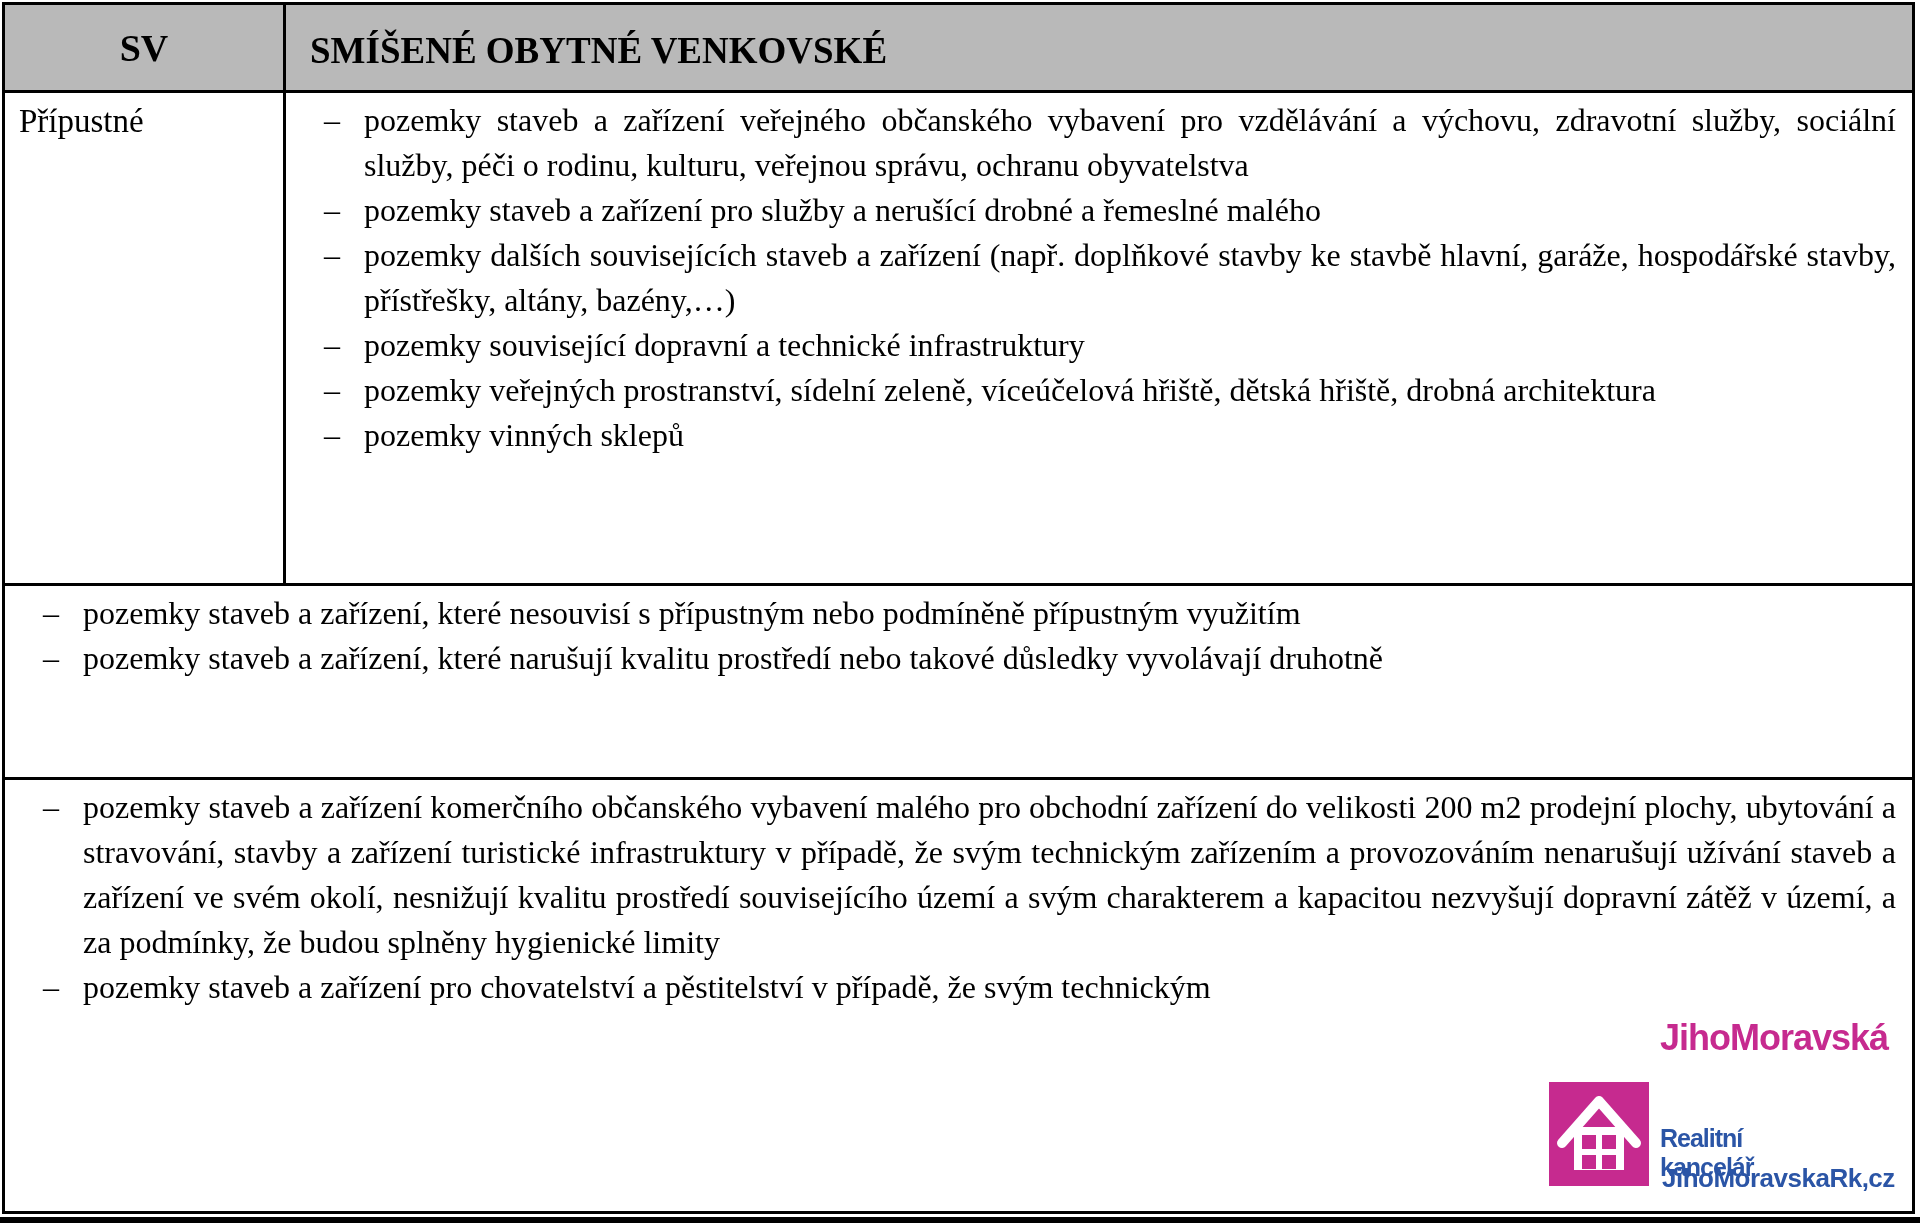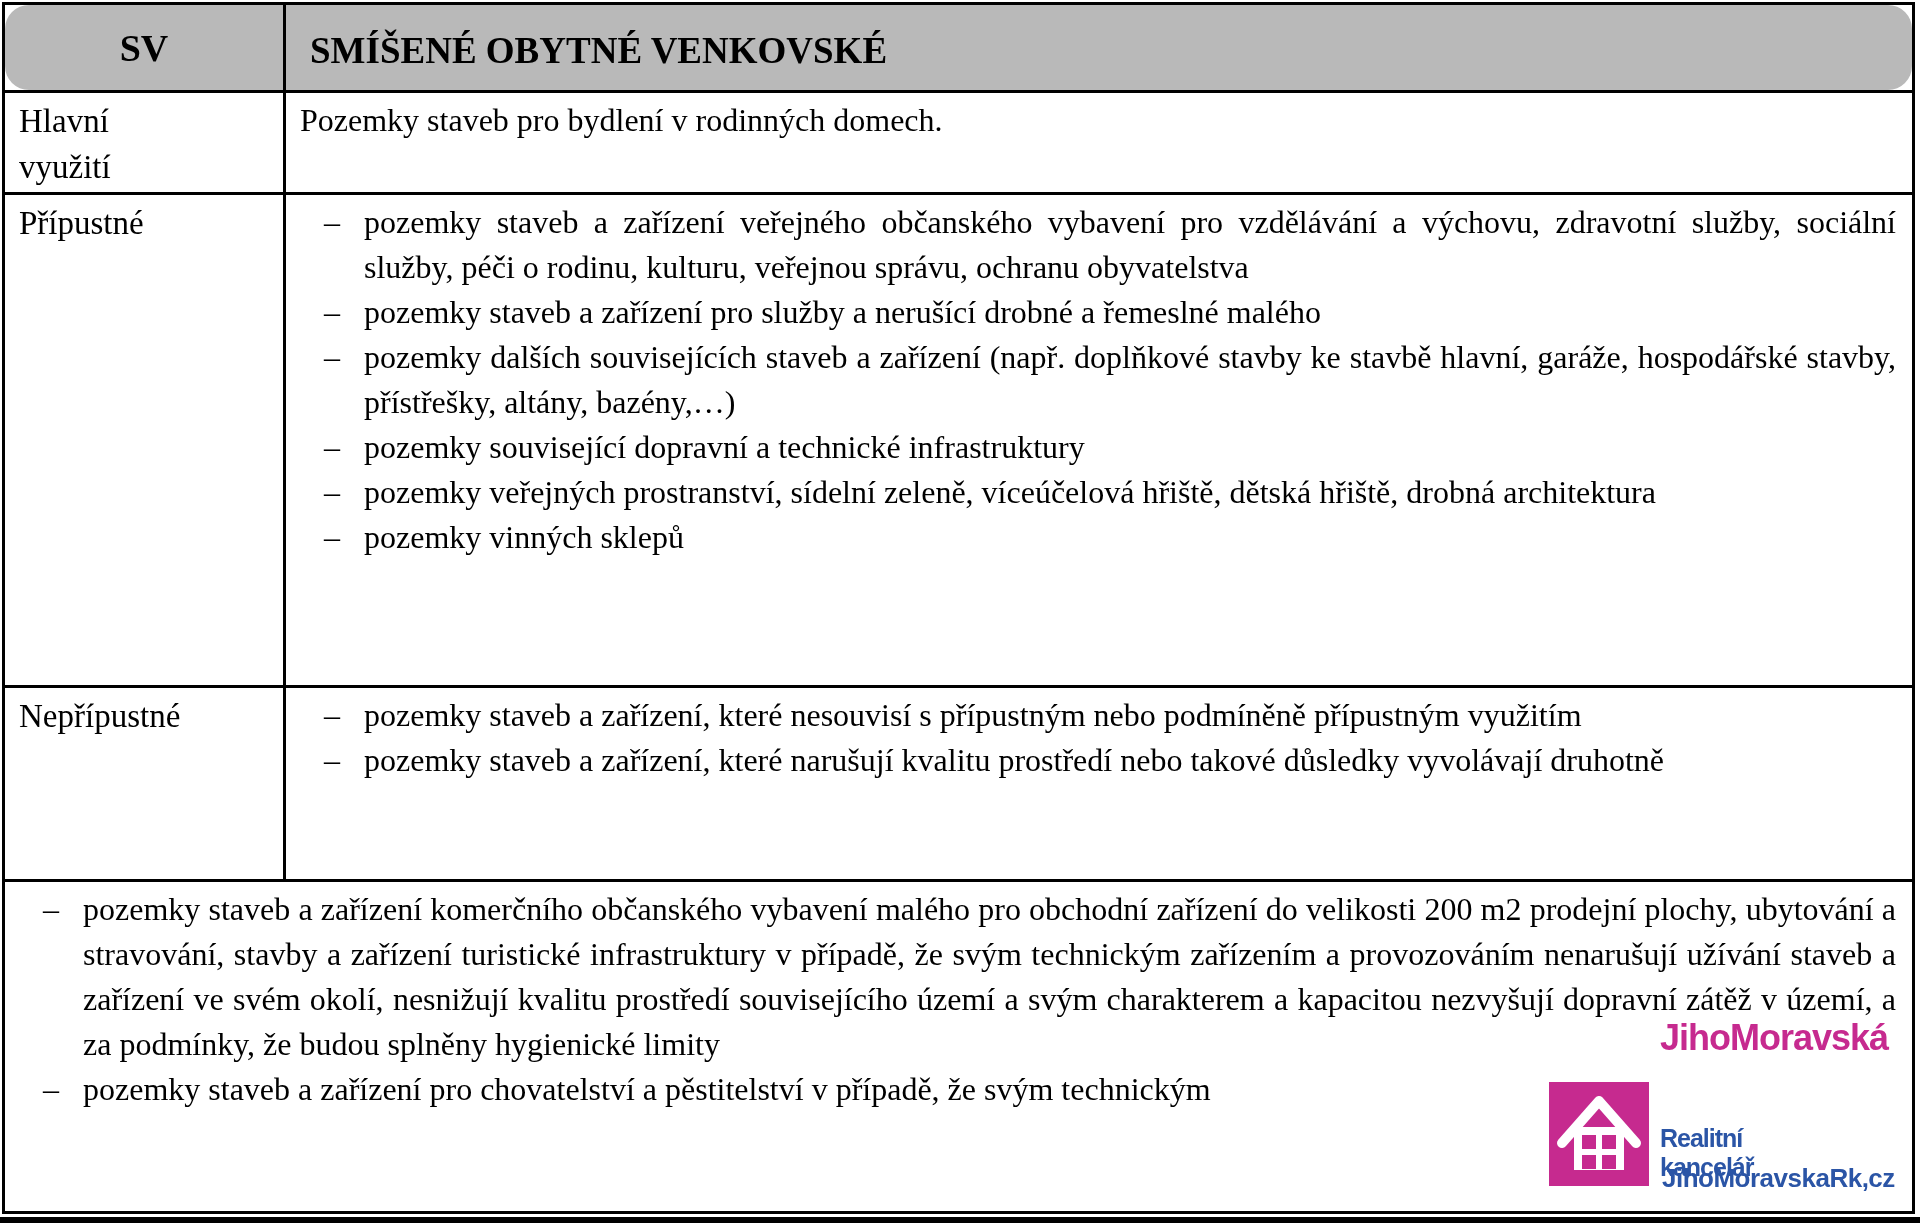--- a/index.html
+++ b/index.html
@@ -9,21 +9,21 @@
     font-family:"Liberation Serif","DejaVu Serif",serif;
     color:#000;
   }
   .ztable{
     position:absolute;left:2px;top:2px;width:1913px;height:1212px;
     border:3px solid #000;box-sizing:border-box;
     display:flex;flex-direction:column;background:#fff;
   }
   .row{display:flex;border-top:3px solid #000;box-sizing:border-box;flex:0 0 auto;}
   .row.first{border-top:none;}
-  .row-header{height:85px;background:var(--header_bg,#b9b9b9);border-radius:24px;}
+  .row-header{height:85px;background:var(--header_bg,#b9b9b9);}
   .row-main{height:102px;}
   .row-pripustne{height:493px;}
   .row-nepripustne{height:194px;}
   .row-podminene{flex:1 1 auto;overflow:hidden;}
   .cell-label{
     width:281px;flex:0 0 281px;border-right:3px solid #000;box-sizing:border-box;
     padding:5px 10px 0 14px;font-size:33px;line-height:46px;white-space:pre-line;
   }
   .cell-content{flex:1 1 auto;padding:5px 16px 0 14px;box-sizing:border-box;overflow:hidden;}
   .row-header .cell-label{
@@ -51,27 +51,20 @@
 </head>
 <body>
 
 <div class="ztable">
 
   <div class="row row-header first">
     <div class="cell-label">SV</div>
     <div class="cell-content">SMÍŠENÉ OBYTNÉ VENKOVSKÉ</div>
   </div>
 
-  <div class="row row-main">
-    <div class="cell-label">Hlavní
-využití</div>
-    <div class="cell-content">
-      <div class="para">Pozemky staveb pro bydlení v rodinných domech.</div>
-    </div>
-  </div>
 
   <div class="row row-pripustne">
     <div class="cell-label">Přípustné</div>
     <div class="cell-content">
       <div class="bullet">
         <span class="dash">–</span>
         <div class="btxt">pozemky staveb a zařízení veřejného občanského vybavení pro vzdělávání a výchovu, zdravotní služby, sociální služby, péči o rodinu, kulturu, veřejnou správu, ochranu obyvatelstva</div>
       </div>
       <div class="bullet">
         <span class="dash">–</span>
@@ -90,21 +83,20 @@
         <div class="btxt">pozemky veřejných prostranství, sídelní zeleně, víceúčelová hřiště, dětská hřiště, drobná architektura</div>
       </div>
       <div class="bullet">
         <span class="dash">–</span>
         <div class="btxt">pozemky vinných sklepů</div>
       </div>
     </div>
   </div>
 
   <div class="row row-nepripustne">
-    <div class="cell-label">Nepřípustné</div>
     <div class="cell-content">
       <div class="bullet">
         <span class="dash">–</span>
         <div class="btxt">pozemky staveb a zařízení, které nesouvisí s přípustným nebo podmíněně přípustným využitím</div>
       </div>
       <div class="bullet">
         <span class="dash">–</span>
         <div class="btxt">pozemky staveb a zařízení, které narušují kvalitu prostředí nebo takové důsledky vyvolávají druhotně</div>
       </div>
     </div>

